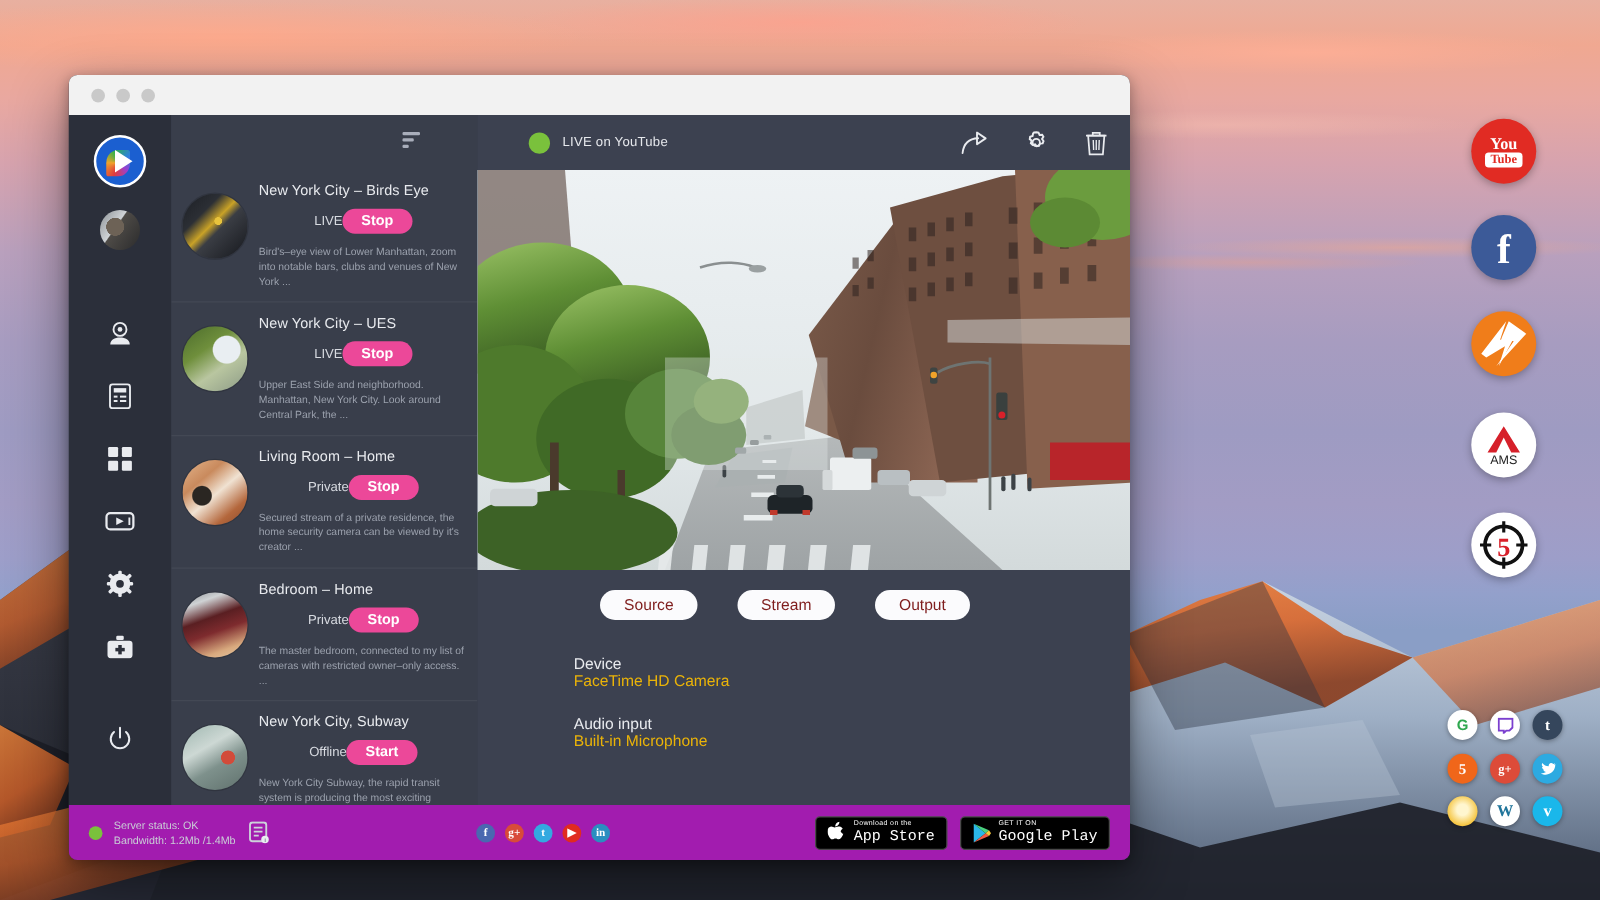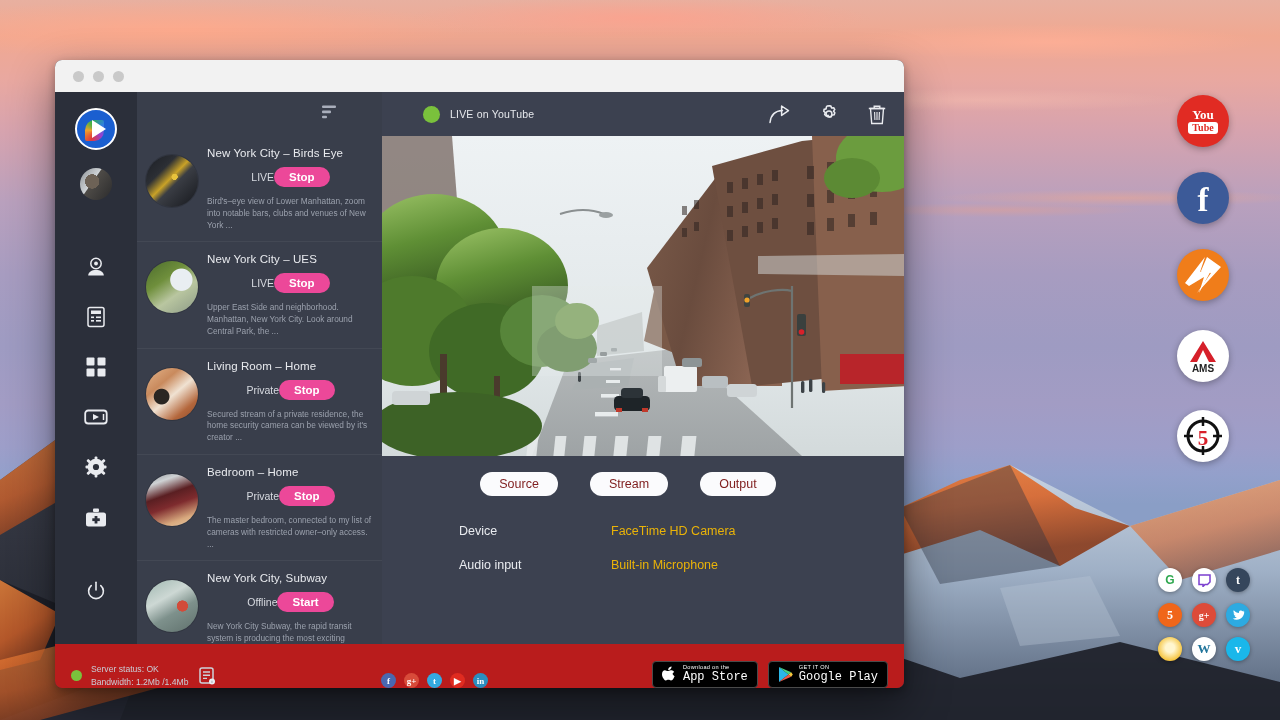--- a/index.html
+++ b/index.html
@@ -181,28 +181,28 @@
     padding: 16px 0 10px 0; flex: none; padding-right: 30px;
   }
   .tab {
     background: #fbfbfd; color: #7f1d1d;
     border: none; border-radius: 13px;
     font-size: 12.5px; padding: 5px 19px; cursor: pointer;
     font-family: "Liberation Sans", sans-serif;
   }
 
   #info { padding: 18px 0 0 77px; flex: 1; }
-  .info-row { display: flex; margin-bottom: 20px; }
+  .info-row { display: flex; margin-bottom: 20px; flex-direction: column; }
   .info-key { width: 152px; color: #e9ebef; font-size: 12.5px; }
   .info-val { color: #eab308; font-size: 12.5px; }
 
   
   #footer {
-    height: 44px; flex: none; background: #b91c1c;
-    display: flex; align-items: flex-end; padding: 0 16px;
+    height: 44px; flex: none; background: #a21caf;
+    display: flex; align-items: center; padding: 0 16px;
   }
   #status-wrap { display: flex; align-items: center; gap: 9px; width: 290px; flex:none; }
   #status-dot { width: 11px; height: 11px; border-radius: 50%; background: #7ac13c; }
   #status-text { color: #c9cdd6; font-size: 8.6px; line-height: 1.45; }
   #log-icon { margin-left: 2px; cursor: pointer; display:flex; }
   #social { display: flex; gap: 8px; margin-left: 20px; }
   .soc { width: 15px; height: 15px; border-radius: 50%; display:flex;align-items:center;justify-content:center;
          font-size: 9px; color:#fff; font-weight:bold; font-family:"Liberation Serif", serif; }
   #footer-spacer { flex: 1; }
   .store-badge {
@@ -298,21 +298,21 @@
     <svg width="52" height="52" viewBox="0 0 52 52">
       <polygon points="8,34 28,8 23,23 38,14 22,44 27,28 12,37" fill="#fff"></polygon>
       <polygon points="30,8 44,18 20,44 34,24 24,22" fill="#fff"></polygon>
     </svg>
   </div>
 
   <div class="dock-ico big-ico" style="left:1177px; top:330px; background:#fff; flex-direction:column; gap:0;">
     <svg width="30" height="24" viewBox="0 0 30 24">
       <polygon points="15,2 28,23 21,23 15,11 9,23 2,23" fill="#d6202a"></polygon>
     </svg>
-    <span style="color:#222;font-size:10px;font-weight:bold;line-height:1;margin-top:1px;">AMS</span>
+    <span style="color:#222;font-size:10px;font-weight:normal;line-height:1;margin-top:1px;">AMS</span>
   </div>
 
   <div class="dock-ico small-ico" style="left:1158px;top:568px;background:#fff;">
     <span style="color:#2fa84f;font-size:12px;font-weight:bold;">G</span>
   </div>
   <div class="dock-ico small-ico" style="left:1192px;top:568px;background:#fff;">
     <svg width="13" height="13" viewBox="0 0 13 13">
       <path d="M1 1h11v7l-2.5 2.5H7L5 12.5V10.5H1z" fill="none" stroke="#7b3fcf" stroke-width="1.5"></path>
     </svg>
   </div>

